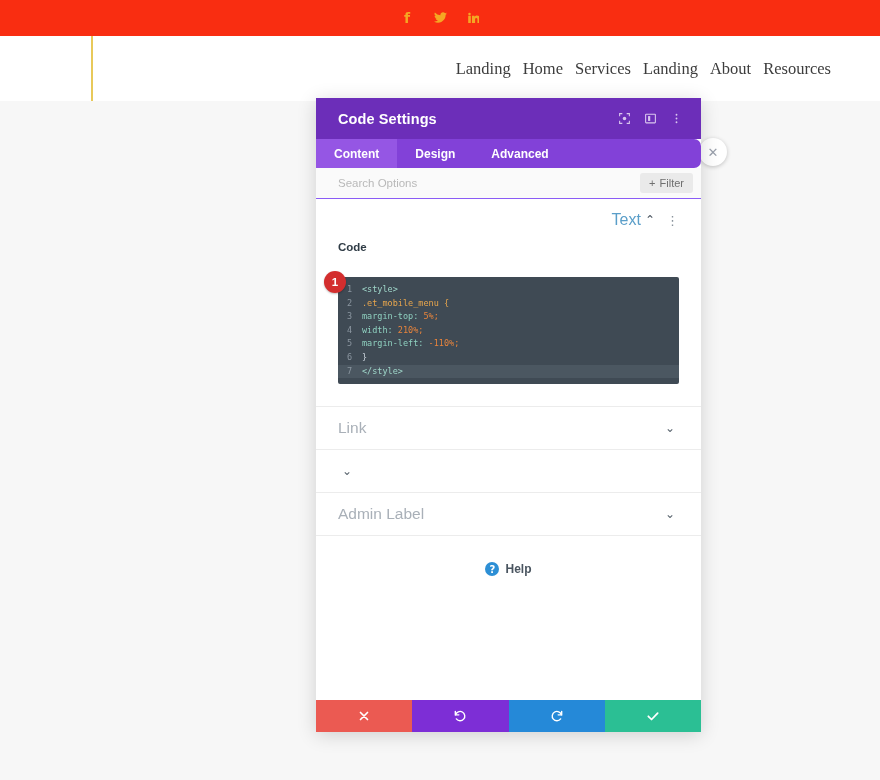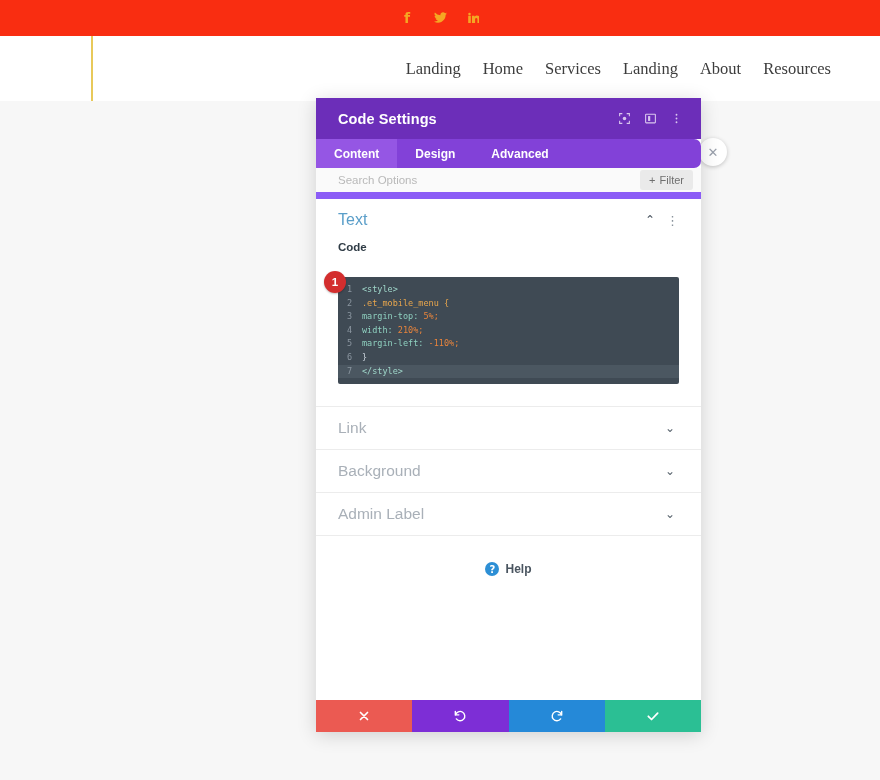--- a/index.html
+++ b/index.html
@@ -40,21 +40,21 @@
   }
   .header-rule {
     position: absolute;
     left: 91px; top: 0; bottom: 0;
     width: 2px;
     background: #e8c95a;
   }
   .site-nav {
     display: flex;
     align-items: center;
-    gap: 22px;
+    gap: 12px;
     padding-right: 49px;
     font-family: "Liberation Serif", serif;
     font-size: 16.5px;
     color: #3d3d3d;
   }
   .site-nav a { color: #3d3d3d; text-decoration: none; white-space: nowrap; }
 
   .site-body {
     position: absolute;
     left: 0; right: 0; top: 101px; bottom: 0;
@@ -125,21 +125,21 @@
     color: #ffffff;
     font-size: 12px;
     font-weight: 700;
     white-space: nowrap;
   }
   .tab.active { background: #9556e4; }
 
   .modal-search {
     height: 31px;
     background: #fafafa;
-    border-bottom: 7px solid #8b5cf6;
+    border-bottom: 1px solid #8b5cf6;
     display: flex; align-items: center;
     padding: 0 8px 0 22px;
     flex: 0 0 auto;
   }
   .search-placeholder {
     flex: 1;
     color: #b9b9b9;
     font-size: 11.5px;
   }
   .filter-btn {
@@ -162,20 +162,21 @@
   .section-head {
     display: flex;
     align-items: center;
     padding: 0 22px;
     height: 42px;
   }
   .section-title-open {
     flex: 1;
     color: #5a9ec9;
     font-size: 16px;
+    text-align: right;
   }
   .section-title {
     flex: 1;
     color: #a9b0b8;
     font-size: 15.5px;
   }
   .chev {
     color: #4a5560;
     font-size: 12px;
     font-family: "DejaVu Sans", sans-serif;
@@ -399,21 +400,20 @@
 
     <div class="divider"></div>
 
     <div class="section-head">
       <div class="section-title">Link</div>
       <span class="chev muted">⌄</span>
     </div>
     <div class="divider"></div>
 
     <div class="section-head">
-      <div class="section-title">Background</div>
       <span class="chev muted">⌄</span>
     </div>
     <div class="divider"></div>
 
     <div class="section-head">
       <div class="section-title">Admin Label</div>
       <span class="chev muted">⌄</span>
     </div>
     <div class="divider"></div>
 

